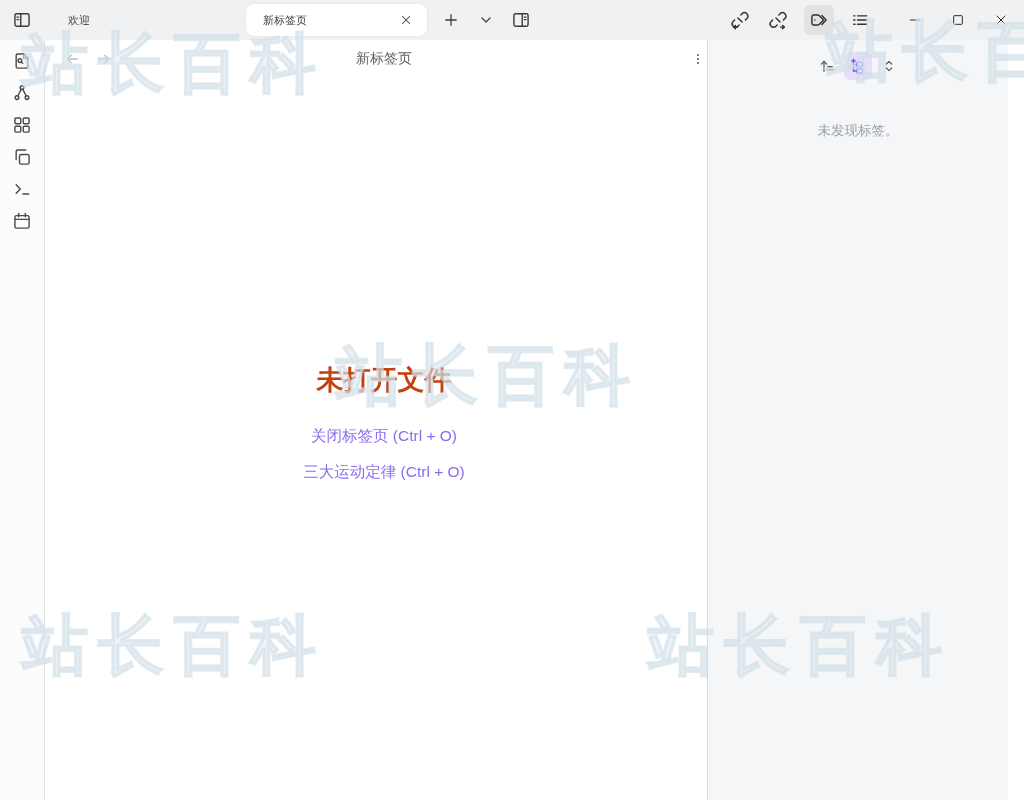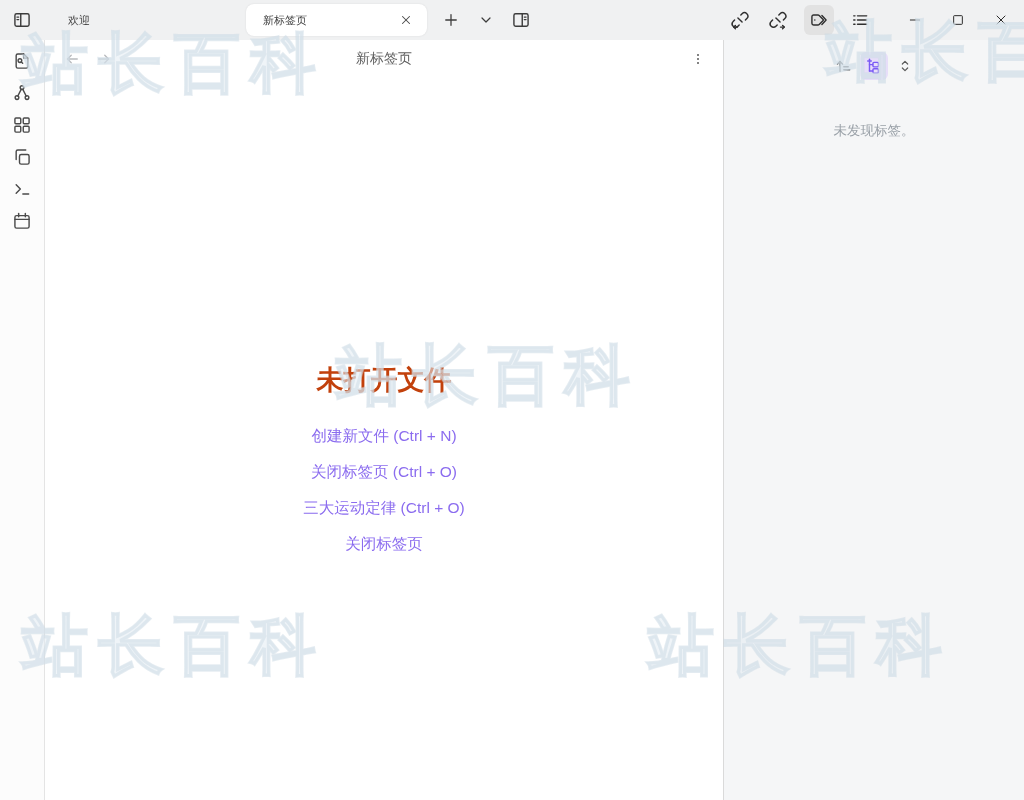--- a/index.html
+++ b/index.html
@@ -57,21 +57,21 @@
   .nav-arrows button { width:22px; height:22px; }
   .pane-title { position:absolute; left:0; right:0; top:0; height:38px; display:flex; align-items:center; justify-content:center; font-size:14px; color:#5f5f5f; }
   .more-btn { position:absolute; right:14px; top:8px; width:22px; height:22px; color:#5a5a5a; }
 
   .empty-state { position:absolute; top:322px; left:0; right:0; text-align:center; z-index:2; }
   .empty-title { font-size:27px; font-weight:700; color:#c2410c; margin:0 0 20px 0; }
   .empty-link { display:block; line-height:36px; font-size:15.5px; color:#8b6cef; text-decoration:none; cursor:pointer; }
 
   
   .right-panel {
-    position:absolute; top:40px; right:0; bottom:0; width:301px;
+    position:absolute; top:40px; right:16px; bottom:0; width:301px;
     background:#f5f6f7; border-left:1px solid #dadada; z-index:1;
   }
   .panel-toolbar { display:flex; align-items:center; justify-content:center; gap:5px; padding-top:12px; }
   .panel-toolbar button { width:24px; height:28px; color:#5a5a5a; border-radius:6px; }
   .panel-toolbar button.accent-active { width:28px; height:28px; background:#e7def9; color:#7a5af5; }
   .panel-empty { margin-top:42px; text-align:center; color:#9aa1a8; font-size:13.5px; }
 
   
   .wm {
     position:absolute; z-index:40; pointer-events:none; white-space:nowrap;
@@ -301,24 +301,22 @@
             <circle cx="12" cy="6" r="1.5"></circle>
             <circle cx="12" cy="12" r="1.5"></circle>
             <circle cx="12" cy="18" r="1.5"></circle>
           </svg>
       </span>
     </button>
   </div>
 
   <div class="empty-state">
     <h1 class="empty-title">未打开文件</h1>
-    <a class="empty-link">创建新文件 (Ctrl + N)</a>
     <a class="empty-link">关闭标签页 (Ctrl + O)</a>
     <a class="empty-link">三大运动定律 (Ctrl + O)</a>
-    <a class="empty-link">关闭标签页</a>
   </div>
 </div>
 
 <div class="right-panel">
   <div class="panel-toolbar">
     <button>
       <span>
         <svg width="18" height="18" viewBox="0 0 24 24" fill="none" stroke="currentColor" stroke-width="1.7" stroke-linecap="round" stroke-linejoin="round">
           <path d="M8 19V6"></path>
             <polyline points="4.5,9.5 8,6 11.5,9.5"></polyline>

